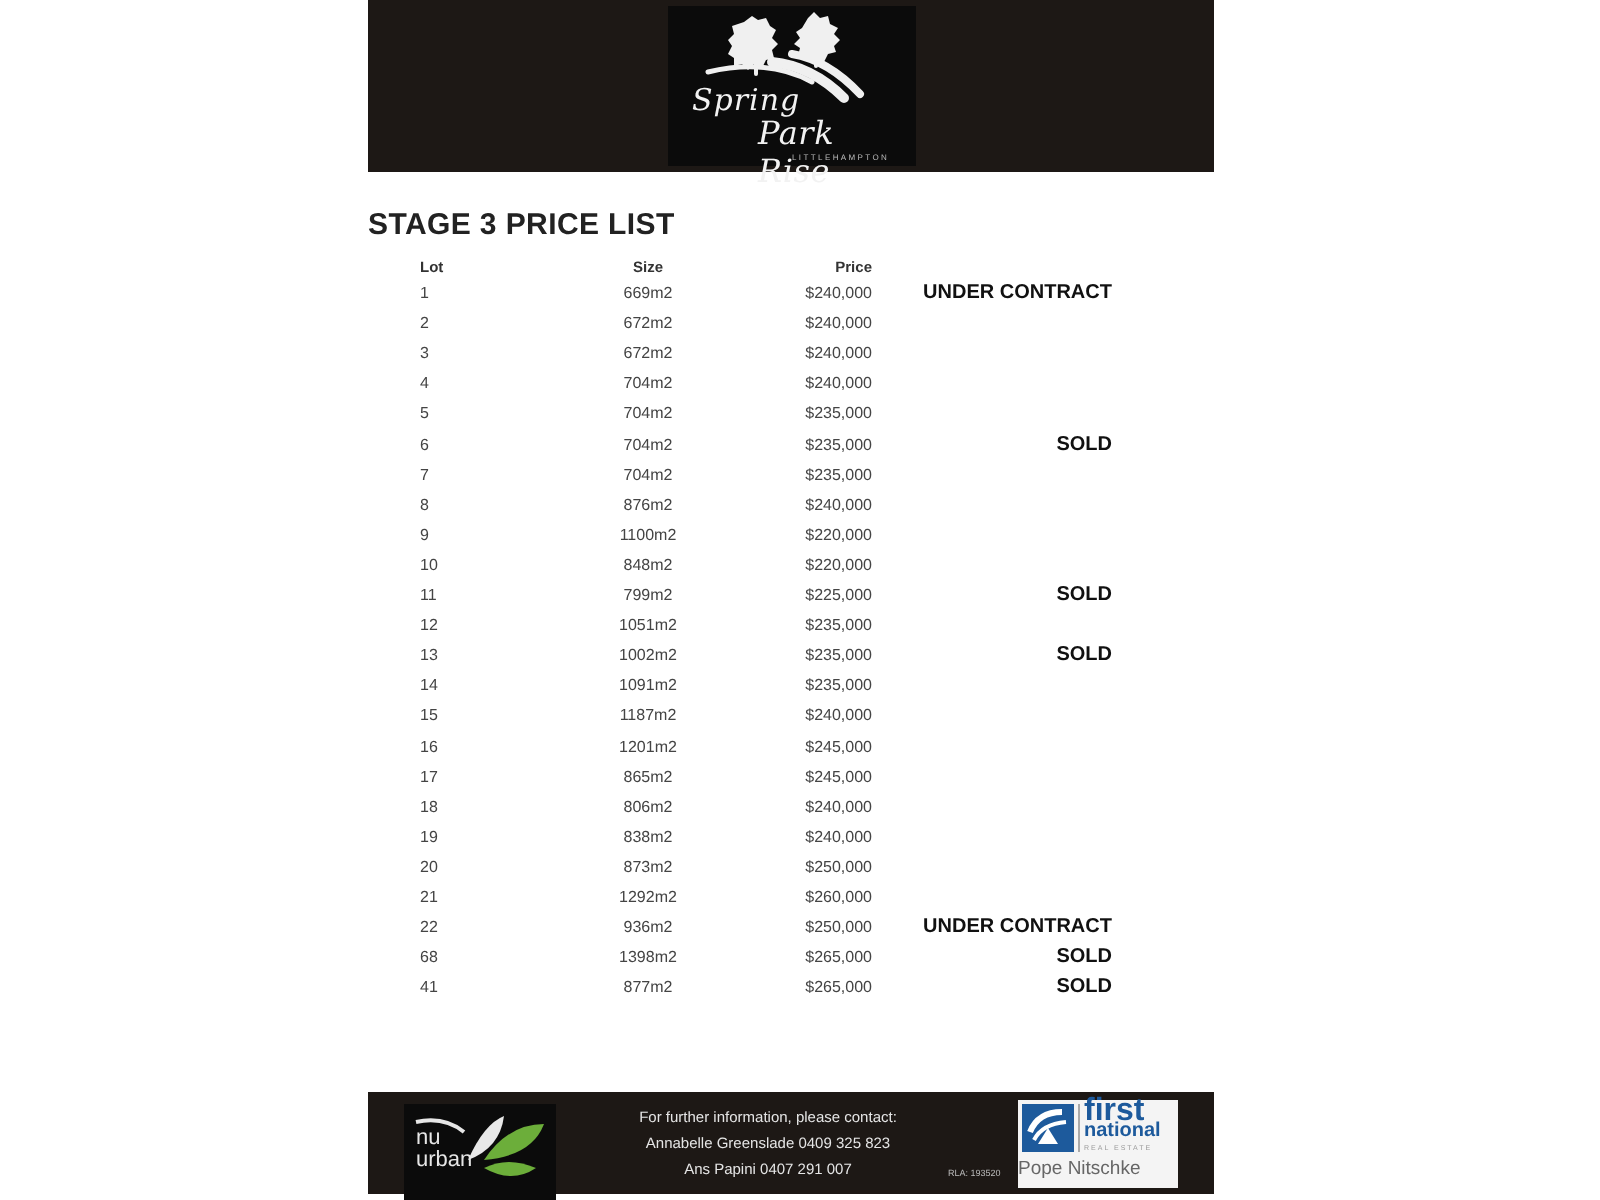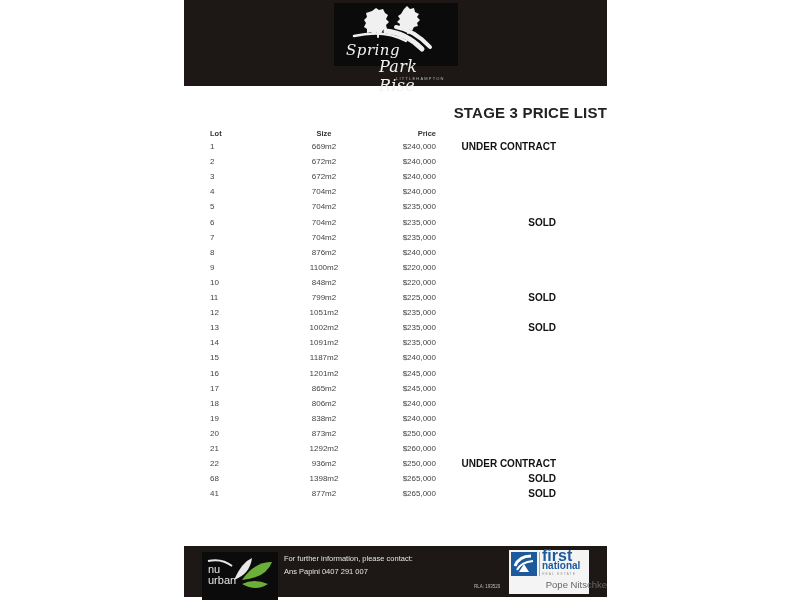--- a/index.html
+++ b/index.html
@@ -6,61 +6,61 @@
     body {
       width: 800px; height: 600px; background: #ffffff; position: relative; overflow: hidden;
       font-family: "Liberation Sans", sans-serif; color: #2a2a2a;
     }
     .page { position: absolute; left: 184px; top: 0; width: 423px; height: 600px; background: #fff; }
     .header {
       position: absolute; left: 0; top: 0; width: 423px; height: 86px;
       background: #1d1815;
     }
     .logo-box {
-      position: absolute; left: 150px; top: 3px; width: 124px; height: 63px; background: #0b0b0b;
+      position: absolute; left: 150px; top: 3px; width: 124px; height: 80px; background: #0b0b0b;
     }
     .logo-trees { position: absolute; left: 0; top: 0; width: 124px; height: 50px; }
     .logo-spring {
       position: absolute; left: 12px; top: 38px; color: #f2f2f2; font-family: "DejaVu Serif", serif;
       font-style: italic; font-size: 15px; letter-spacing: 0.5px;
     }
     .logo-park {
       position: absolute; left: 45px; top: 54px; color: #f2f2f2; font-family: "DejaVu Serif", serif;
       font-style: italic; font-size: 16px; letter-spacing: 0.3px;
     }
     .logo-sub {
       position: absolute; left: 62px; top: 73px; color: #bbbbbb; font-size: 4px; letter-spacing: 1.2px;
     }
     .title {
-      position: absolute; left: 0; top: 104px; width: 423px; text-align: right;
+      position: absolute; left: 0; top: 104px; width: 423px; text-align: left;
       font-size: 15px; font-weight: bold; color: #222; letter-spacing: 0.2px;
     }
     .table { position: absolute; left: 0; top: 126px; width: 423px; }
     .row { position: absolute; left: 0; width: 423px; height: 15px; font-size: 8px; color: #444; }
     .cell { position: absolute; top: 0; line-height: 15px; }
     .c-lot { left: 46px; width: 40px; text-align: left; margin-left: -20px; }
     .c-size { left: 140px; width: 60px; text-align: center; margin-left: -30px; }
     .c-price { left: 206px; width: 46px; text-align: right; }
     .c-status { left: 260px; width: 112px; text-align: right; font-size: 10px; font-weight: bold; color: #111; }
     .hdr .cell { color: #333; font-weight: bold; font-size: 7.5px; }
     .footer {
       position: absolute; left: 0; top: 546px; width: 423px; height: 51px; background: #1d1815;
     }
     .nu-logo { position: absolute; left: 18px; top: 6px; width: 76px; height: 52px; background: #0b0b0b; text-align: center; }
     .nu-text { position: absolute; left: 6px; color: #e6e6e6; font-size: 11px; line-height: 10px; }
     .contact {
-      position: absolute; left: 100px; top: 6px; width: 200px; text-align: left; color: #e5e5e5; font-size: 7.5px; line-height: 13px;
+      position: absolute; left: 100px; top: 6px; width: 200px; text-align: center; color: #e5e5e5; font-size: 7.5px; line-height: 13px;
     }
     .rla { position: absolute; left: 290px; top: 38px; color: #bbbbbb; font-size: 4.5px; }
     .fn-logo { position: absolute; left: 325px; top: 4px; width: 80px; height: 44px; background: #f4f4f4; }
     .fn-icon { position: absolute; left: 2px; top: 2px; width: 26px; height: 24px; background: #1d5a9c; }
     .fn-first { position: absolute; left: 33px; top: 1px; color: #1d5a9c; font-size: 16px; font-weight: bold; line-height: 10px; }
     .fn-national { position: absolute; left: 33px; top: 10px; color: #1d5a9c; font-size: 10px; font-weight: bold; line-height: 11px; }
     .fn-re { position: absolute; left: 33px; top: 22px; color: #9a9a9a; font-size: 3.5px; letter-spacing: 1px; }
-    .fn-pope { position: absolute; left: 0; top: 29px; width: 80px; text-align: right; color: #666; font-size: 9.5px; padding-left: 18px; }
+    .fn-pope { position: absolute; left: 0; top: 29px; width: 80px; text-align: left; color: #666; font-size: 9.5px; }
     .fn-divider { position: absolute; left: 30px; top: 2px; width: 1px; height: 24px; background: #aaa; }
   </style>
 </head>
 <body>
 
 <div class="page">
 
   <div class="header">
     <div class="logo-box">
       <svg class="logo-trees" viewBox="0 0 124 50">
@@ -245,20 +245,21 @@
         <path d="M32 28 Q40 10 50 6 Q48 22 32 28 z" fill="#e8e8e8"></path>
         <path d="M40 28 Q52 10 70 10 Q64 26 40 28 z" fill="#6cae3a"></path>
         <path d="M40 32 Q52 26 66 32 Q54 40 40 32 z" fill="#6cae3a"></path>
       </svg>
       <span class="nu-text" style="top:12px">nu</span>
       <span class="nu-text" style="top:23px">urban</span>
     </div>
 
     <div class="contact">
       <div>For further information, please contact:</div>
+      <div>Annabelle Greenslade  0409 325 823</div>
       <div>Ans Papini 0407 291 007</div>
     </div>
 
     <span class="rla">RLA: 193520</span>
 
     <div class="fn-logo">
       <div class="fn-icon">
         <svg width="26" height="24" viewBox="0 0 26 24">
           <path d="M4 14 Q8 4 20 4" fill="none" stroke="#ffffff" stroke-width="3"></path>
           <path d="M6 18 Q10 10 22 9" fill="none" stroke="#ffffff" stroke-width="2"></path>

